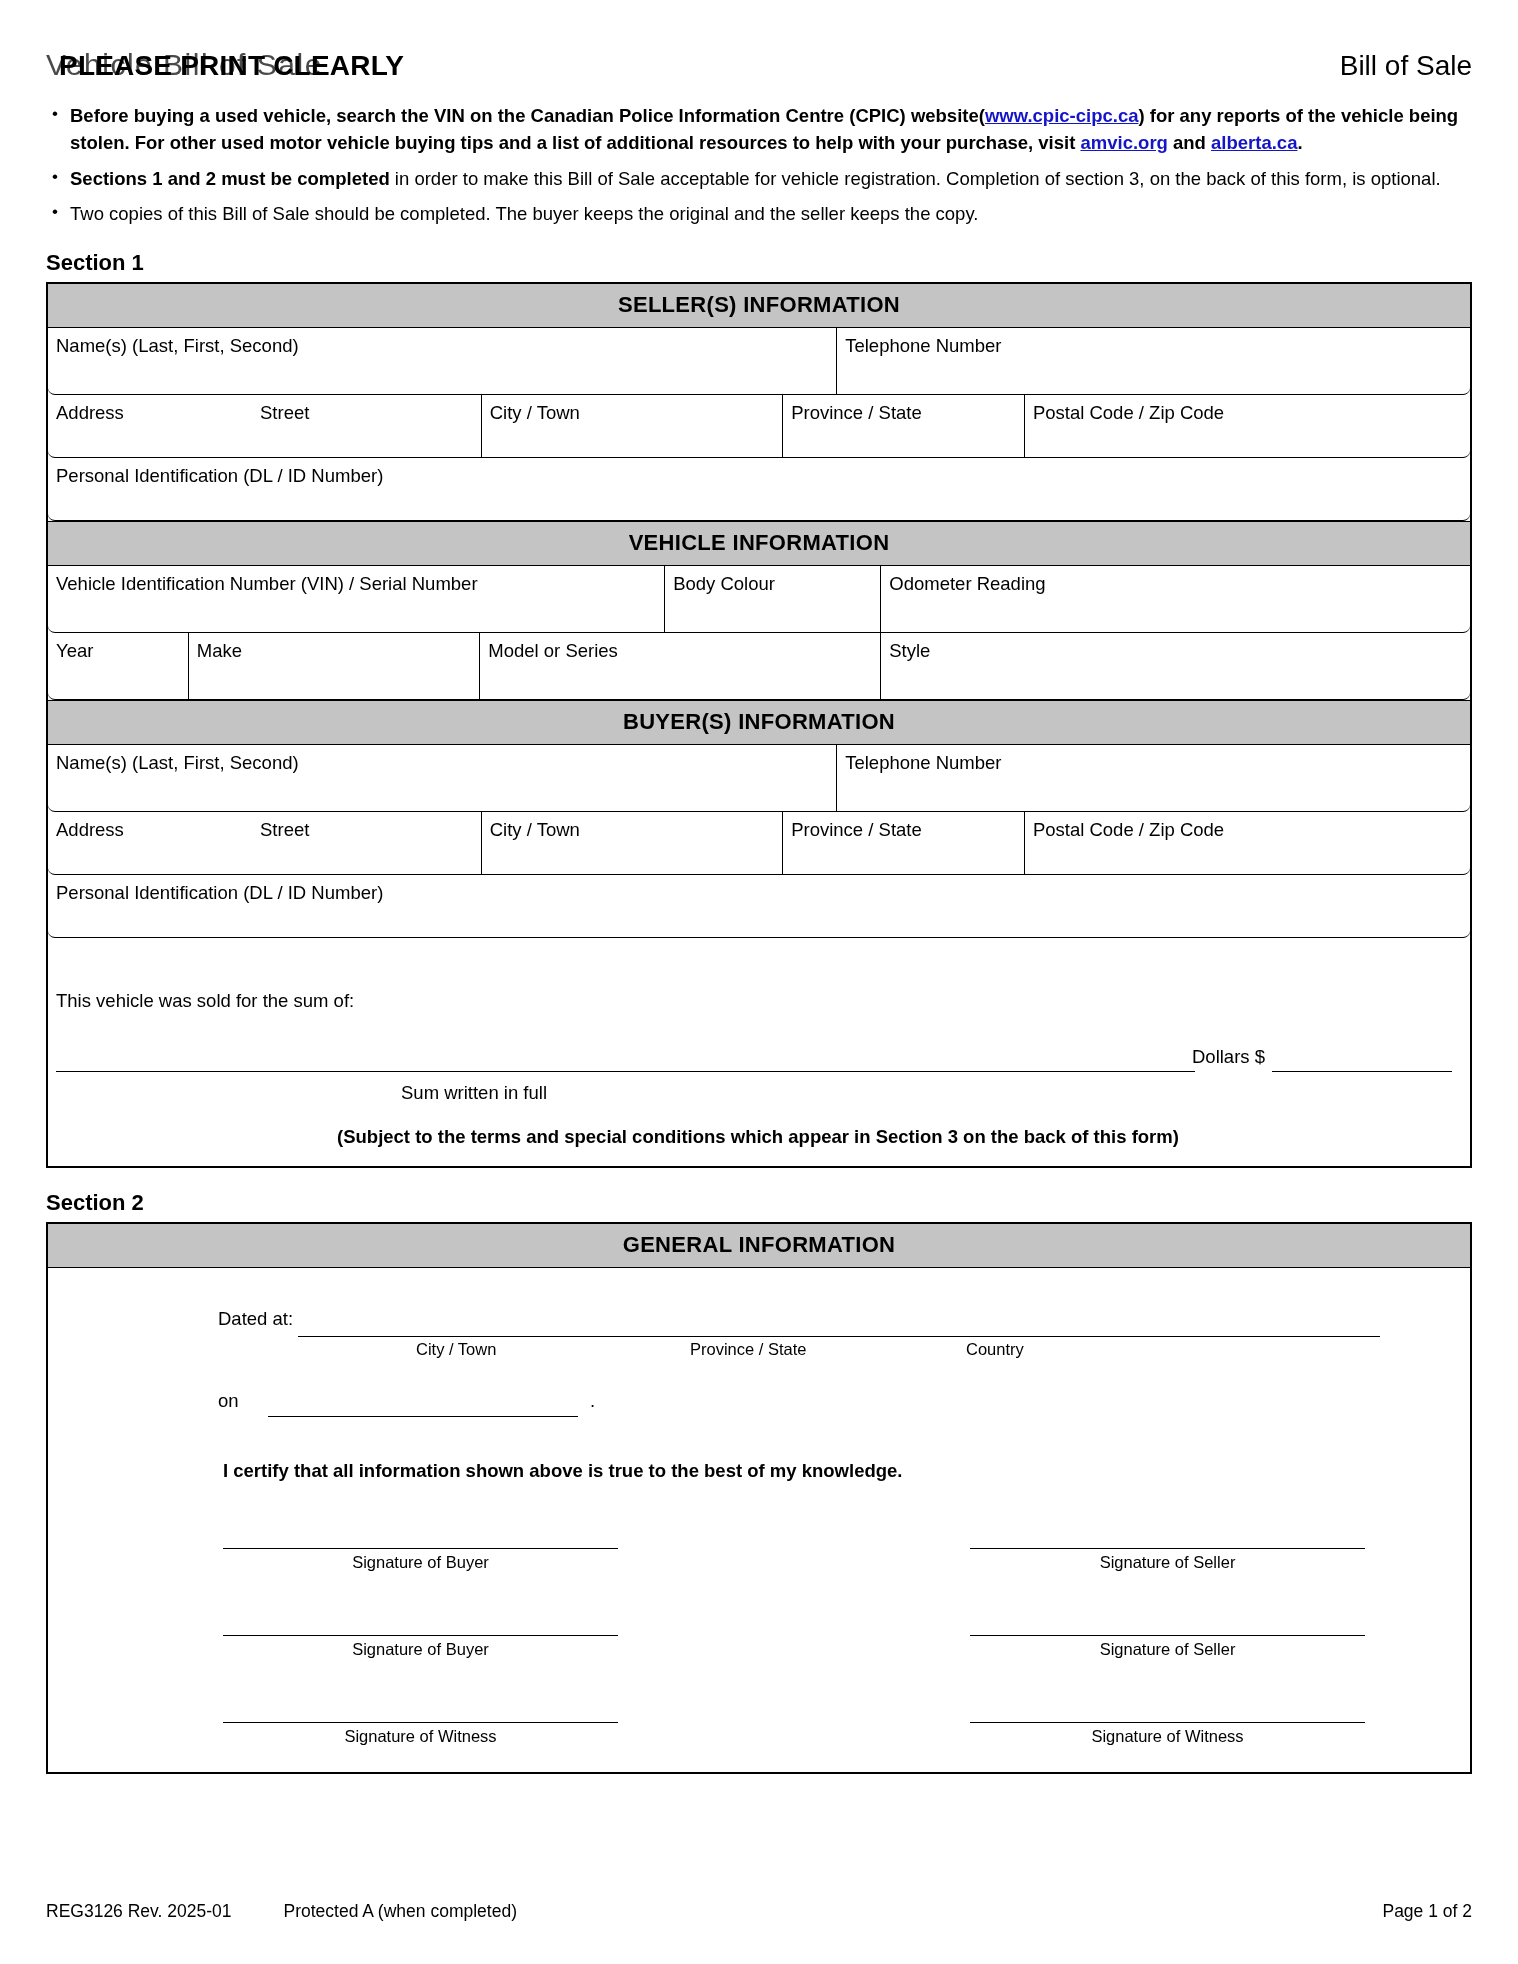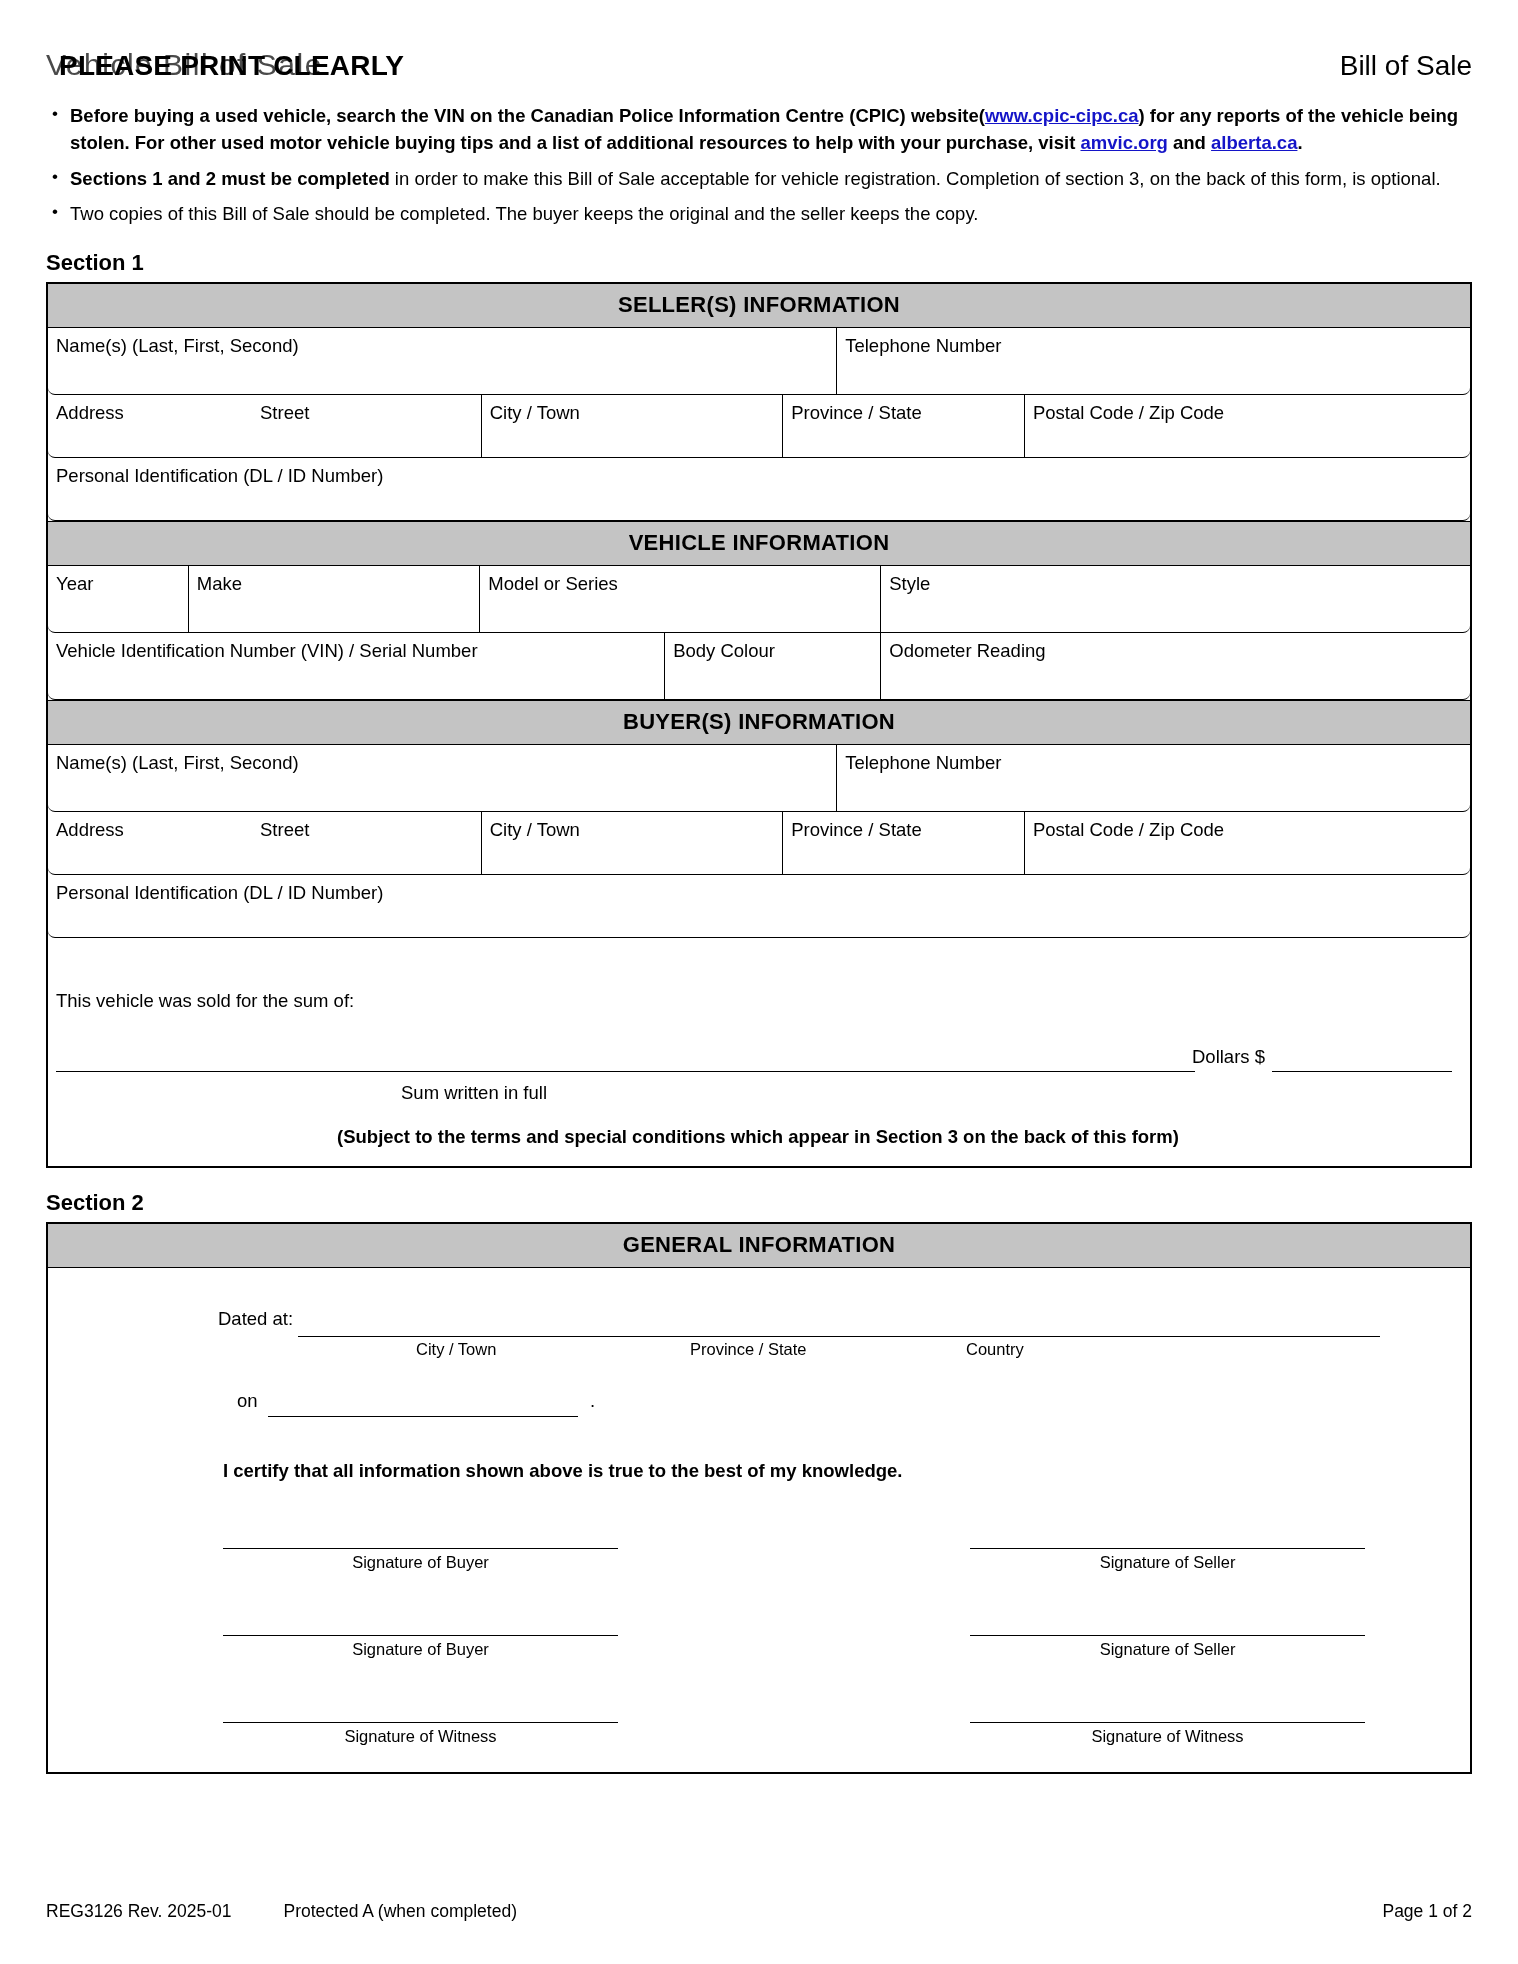--- a/index.html
+++ b/index.html
@@ -226,21 +226,21 @@
   .ds3 { left: 668px; }
 
   .on-row {
     position: relative;
     margin-left: 170px;
     height: 48px;
     margin-top: 12px;
   }
   .on-label {
     position: absolute;
-    left: 19px;
+    left: 0;
     top: 0;
     font-size: 18.5px;
     text-align: right;
   }
   .on-line {
     position: absolute;
     left: 50px;
     width: 310px;
     top: 26px;
     border-bottom: 1.5px solid #000;
@@ -348,43 +348,43 @@
 
     <div class="row">
       <div class="cell nb" style="width:100%;min-height:62px;">
           <span class="sub">Personal Identification (DL / ID Number)</span>
         </div>
     </div>
 
     <div class="band">VEHICLE INFORMATION</div>
 
     <div class="row">
+      <div class="cell" style="width:43.4%;min-height:66px;">
+          <span class="sub">Vehicle Identification Number (VIN) / Serial Number</span>
+        </div>
+      <div class="cell" style="width:15.2%;min-height:66px;">
+          <span class="sub">Body Colour</span>
+        </div>
+      <div class="cell nb" style="width:41.4%;min-height:66px;">
+          <span class="sub">Odometer Reading</span>
+        </div>
+    </div>
+
+    <div class="row">
       <div class="cell" style="width:9.9%;min-height:66px;">
           <span class="sub">Year</span>
         </div>
       <div class="cell" style="width:20.5%;min-height:66px;">
           <span class="sub">Make</span>
         </div>
       <div class="cell" style="width:28.2%;min-height:66px;">
           <span class="sub">Model or Series</span>
         </div>
       <div class="cell nb" style="width:41.4%;min-height:66px;">
           <span class="sub">Style</span>
-        </div>
-    </div>
-
-    <div class="row">
-      <div class="cell" style="width:43.4%;min-height:66px;">
-          <span class="sub">Vehicle Identification Number (VIN) / Serial Number</span>
-        </div>
-      <div class="cell" style="width:15.2%;min-height:66px;">
-          <span class="sub">Body Colour</span>
-        </div>
-      <div class="cell nb" style="width:41.4%;min-height:66px;">
-          <span class="sub">Odometer Reading</span>
         </div>
     </div>
 
     <div class="band">BUYER(S) INFORMATION</div>
 
     <div class="row">
       <div class="cell" style="width:55.5%;min-height:66px;">
           <span class="sub">Name(s) (Last, First, Second)</span>
         </div>
       <div class="cell nb" style="width:44.5%;min-height:66px;">

